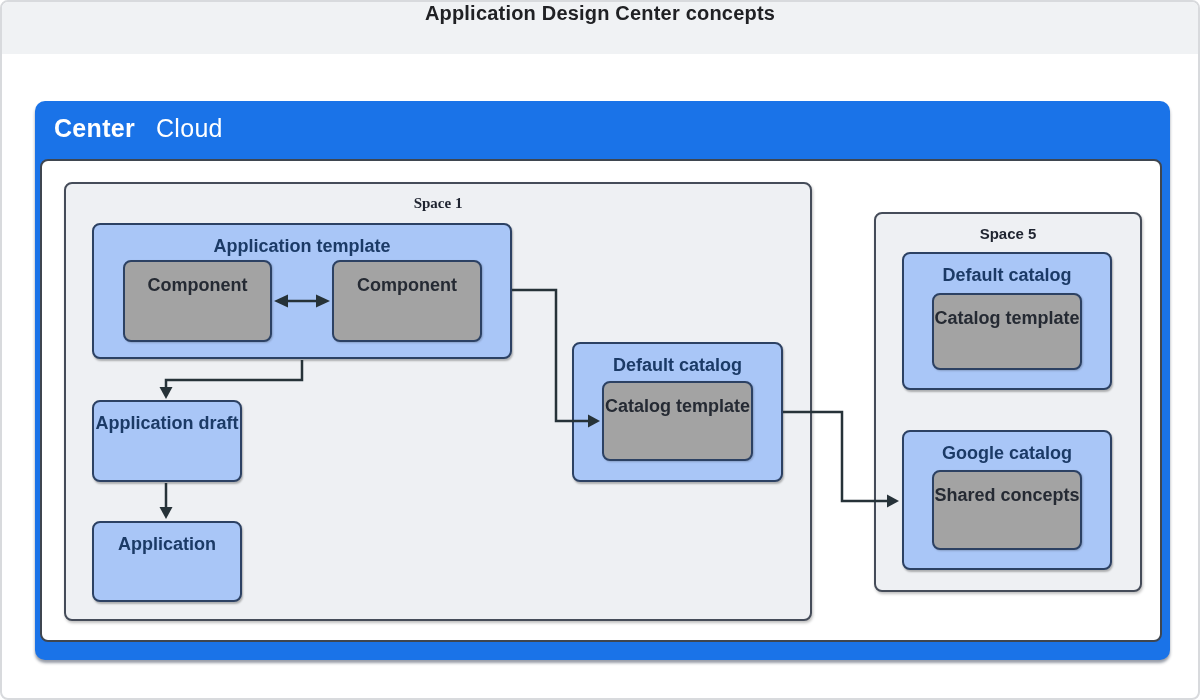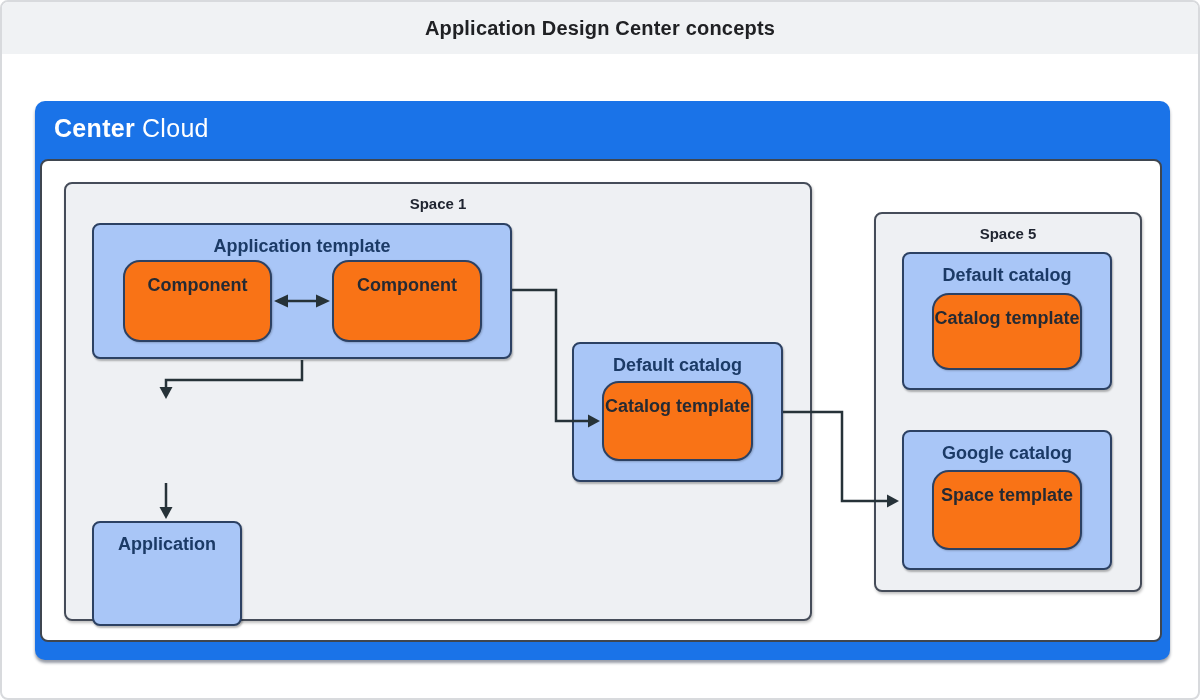--- a/index.html
+++ b/index.html
@@ -16,21 +16,21 @@
     overflow: hidden;
   }
 
   .header-band {
     position: absolute;
     left: 0; top: 0;
     width: 100%;
     height: 52px;
     background: #f0f2f4;
     display: flex;
-    align-items: center;
+    align-items: flex-start;
     justify-content: center;
   }
   .header-title {
     font-size: 20px;
     font-weight: 700;
     color: #202124;
     letter-spacing: 0.2px;
   }
 
   .gcp-box {
@@ -43,21 +43,21 @@
   }
   .gcp-wordmark {
     position: absolute;
     left: 52px; top: 112px;
     color: #ffffff;
     font-size: 25px;
     letter-spacing: 0.3px;
     white-space: nowrap;
   }
   .gcp-wordmark .w-google { font-weight: 700; }
-  .gcp-wordmark .w-cloud  { font-weight: 400; margin-left: 7px; }
+  .gcp-wordmark .w-cloud  { font-weight: 400; margin-left: 21px; }
 
   .inner-panel {
     position: absolute;
     left: 38px; top: 157px;
     width: 1122px; height: 483px;
     background: #ffffff;
     border: 2px solid #3f4650;
     border-radius: 8px;
   }
 
@@ -80,46 +80,46 @@
 
   .node-blue {
     position: absolute;
     background: #a9c6f7;
     border: 2px solid #2c4163;
     border-radius: 8px;
     box-shadow: 1px 2px 2px rgba(0,0,0,0.28);
   }
   .node-gray {
     position: absolute;
-    background: #f97316;
+    background: #a3a3a3;
     border: 2px solid #2c4163;
-    border-radius: 17px;
+    border-radius: 8px;
     box-shadow: 1px 1px 2px rgba(0,0,0,0.2);
   }
   .node-label {
     position: absolute;
     top: 11px; left: 0;
     width: 100%;
     text-align: center;
     font-size: 18px;
     font-weight: 700;
     color: #1b3a66;
     white-space: nowrap;
   }
   .node-label.dark { color: #252a33; top: 13px; }
 
   
-  .space1 { left: 62px;  top: 180px; width: 748px; height: 439px; }
+  .space1 { left: 62px;  top: 180px; width: 748px; height: 439px; font-family: Liberation Serif, serif; }
   .space2 { left: 872px; top: 210px; width: 268px; height: 380px; }
 
   .app-template   { left: 90px;  top: 221px; width: 420px; height: 136px; }
   .component-l    { left: 121px; top: 258px; width: 149px; height: 82px; }
   .component-r    { left: 330px; top: 258px; width: 150px; height: 82px; }
   .app-draft      { left: 90px;  top: 398px; width: 150px; height: 82px; }
-  .application    { left: 90px;  top: 519px; width: 150px; height: 105px; }
+  .application    { left: 90px;  top: 519px; width: 150px; height: 81px; }
   .def-cat-s1     { left: 570px; top: 340px; width: 211px; height: 140px; }
   .cat-tpl-s1     { left: 600px; top: 379px; width: 151px; height: 80px; }
   .def-cat-s2     { left: 900px; top: 250px; width: 210px; height: 138px; }
   .cat-tpl-s2     { left: 930px; top: 291px; width: 150px; height: 77px; }
   .shared-cat     { left: 900px; top: 428px; width: 210px; height: 140px; }
   .shared-tpl     { left: 930px; top: 468px; width: 150px; height: 80px; }
 
   .connector-layer {
     position: absolute;
     left: 0; top: 0;
@@ -152,20 +152,23 @@
   </div>
 
   <div class="node-gray component-l">
     <div class="node-label dark">Component</div>
   </div>
 
   <div class="node-gray component-r">
     <div class="node-label dark">Component</div>
   </div>
 
+  <div class="node-blue app-draft">
+    <div class="node-label">Application draft</div>
+  </div>
 
   <div class="node-blue application">
     <div class="node-label">Application</div>
   </div>
 
   <div class="node-blue def-cat-s1">
     <div class="node-label">Default catalog</div>
   </div>
 
   <div class="node-gray cat-tpl-s1">
@@ -182,21 +185,21 @@
 
   <div class="node-gray cat-tpl-s2">
     <div class="node-label dark">Catalog template</div>
   </div>
 
   <div class="node-blue shared-cat">
     <div class="node-label">Google catalog</div>
   </div>
 
   <div class="node-gray shared-tpl">
-    <div class="node-label dark">Space template</div>
+    <div class="node-label dark">Shared concepts</div>
   </div>
 
   <svg class="connector-layer" viewBox="0 0 1200 700" xmlns="http://www.w3.org/2000/svg">
     <g stroke="#263238" stroke-width="2.5" fill="none">
 
       <line x1="284" y1="299" x2="316" y2="299"></line>
 
       <path d="M300,358 L300,378 L164,378 L164,390"></path>
 
       <line x1="164" y1="481" x2="164" y2="510"></line>

